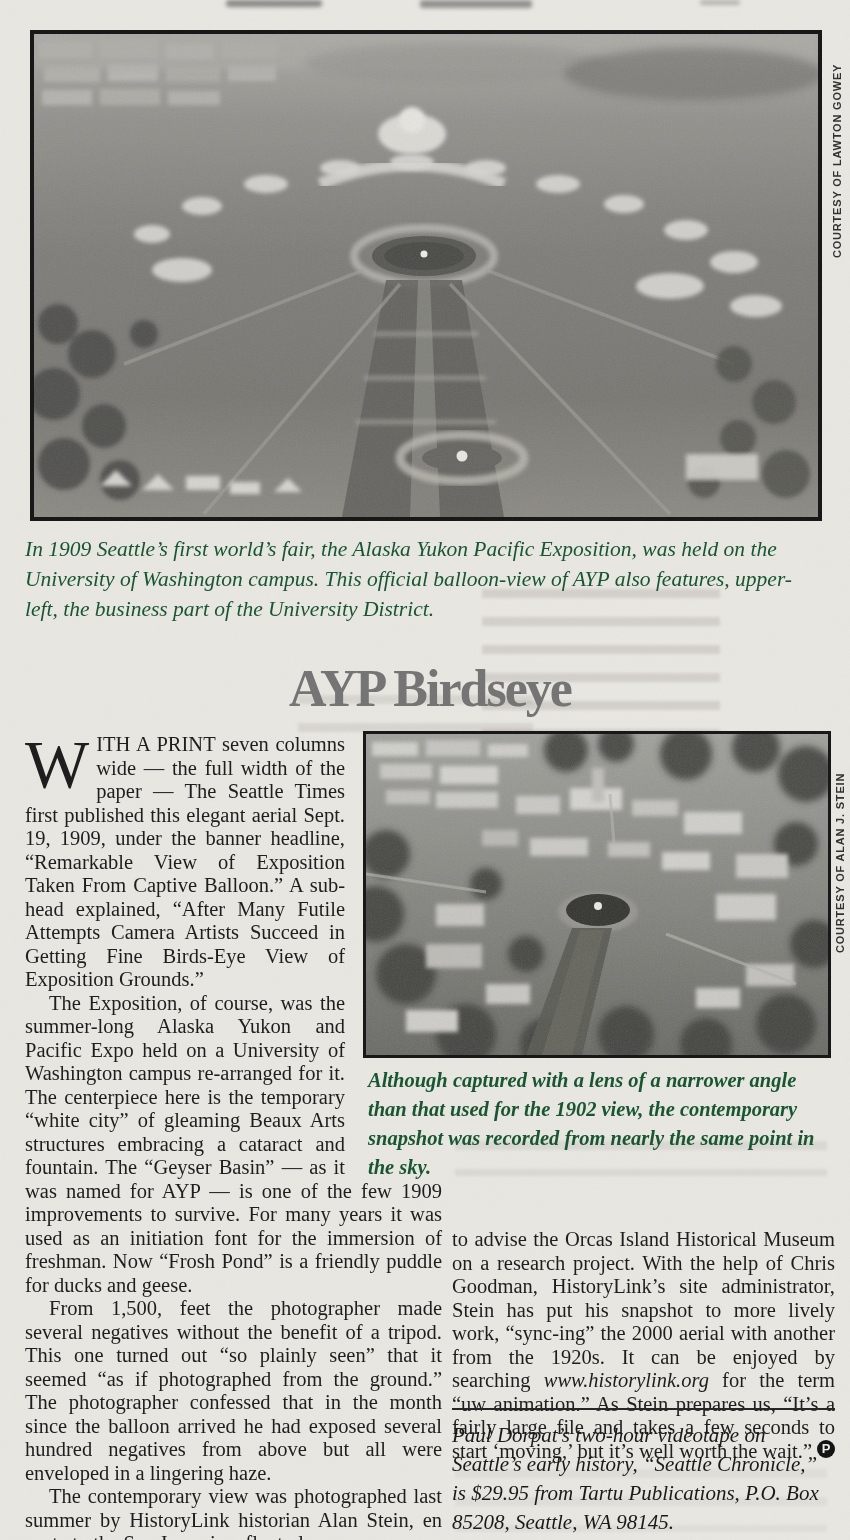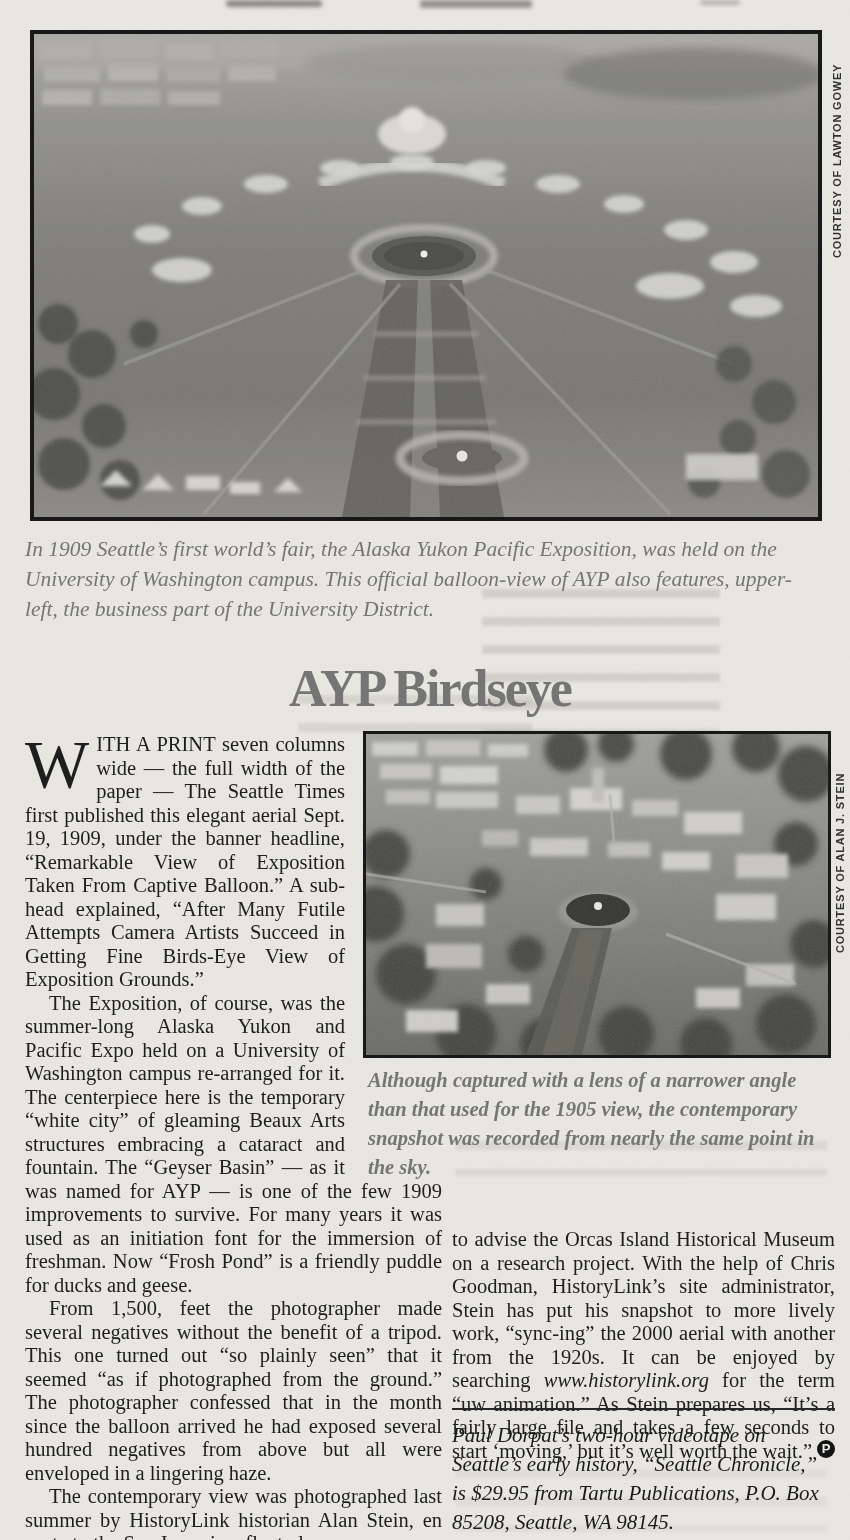--- a/index.html
+++ b/index.html
@@ -17,21 +17,21 @@
   .photo-frame svg{display:block;width:100%;height:100%;}
   
   .credit{
     position:absolute;transform-origin:0 0;transform:rotate(-90deg);
     font-family:"Liberation Sans",sans-serif;font-weight:700;font-size:11px;
     letter-spacing:.8px;color:#2e2e2c;white-space:nowrap;z-index:3;
   }
   #credit1{left:831px;top:258px;}
   #credit2{left:834px;top:953px;}
   
-  .caption{position:absolute;font-style:italic;color:#737373;z-index:2;}
+  .caption{position:absolute;font-style:italic;color:#14532d;z-index:2;}
   #caption1{left:25px;top:534px;width:768px;font-size:21.5px;line-height:30px;font-weight:400;}
   #caption2{left:368px;top:1066px;width:462px;font-size:20.5px;line-height:29px;font-weight:700;}
   
   .headline{
     position:absolute;left:25px;top:624px;width:810px;text-align:center;
     font-size:52px;font-weight:700;letter-spacing:-2px;color:#737373;z-index:2;
     font-family:"Liberation Serif",serif;
   }
   
   .bodycol{
@@ -302,21 +302,21 @@
       <g stroke="#b0afa8" stroke-width="3" opacity=".65">
         <line x1="0" y1="140" x2="120" y2="158"></line>
           <line x1="244" y1="60" x2="248" y2="110"></line>
         <line x1="300" y1="200" x2="430" y2="250"></line>
       </g>
       <rect width="462" height="321" fill="#ffffff" opacity=".05"></rect>
       <rect width="462" height="321" filter="url(#grain2)" opacity=".16"></rect>
     </svg>
   </div>
   <div class="credit" id="credit2">COURTESY OF ALAN J. STEIN</div>
-  <div class="caption" id="caption2">Although captured with a lens of a narrower angle than that used for the 1905 view, the contemporary snapshot was recorded from nearly the same point in the sky.</div>
+  <div class="caption" id="caption2">Although captured with a lens of a narrower angle than that used for the 1902 view, the contemporary snapshot was recorded from nearly the same point in the sky.</div>
 
   <div class="bodycol" id="body-right">
     <p><span>to advise the Orcas Island Historical Museum on a research project. With the help of Chris Goodman, HistoryLink’s site administrator, Stein has put his snapshot to more lively work, “sync-ing” the 2000 aerial with another from the 1920s. It can be enjoyed by searching </span><span class="url-italic">www.historylink.org</span><span> for the term “uw animation.” As Stein prepares us, “It’s a fairly large file and takes a few seconds to start ‘moving,’ but it’s well worth the wait.”</span></p>
     <span class="endmark">P</span>
   </div>
 
   <div class="footer-rule"></div>
   <div class="footer-note">Paul Dorpat’s two-hour videotape on Seattle’s early history, “Seattle Chronicle,” is $29.95 from Tartu Publications, P.O. Box 85208, Seattle, WA 98145.</div>
 
   <svg class="noise-overlay">

